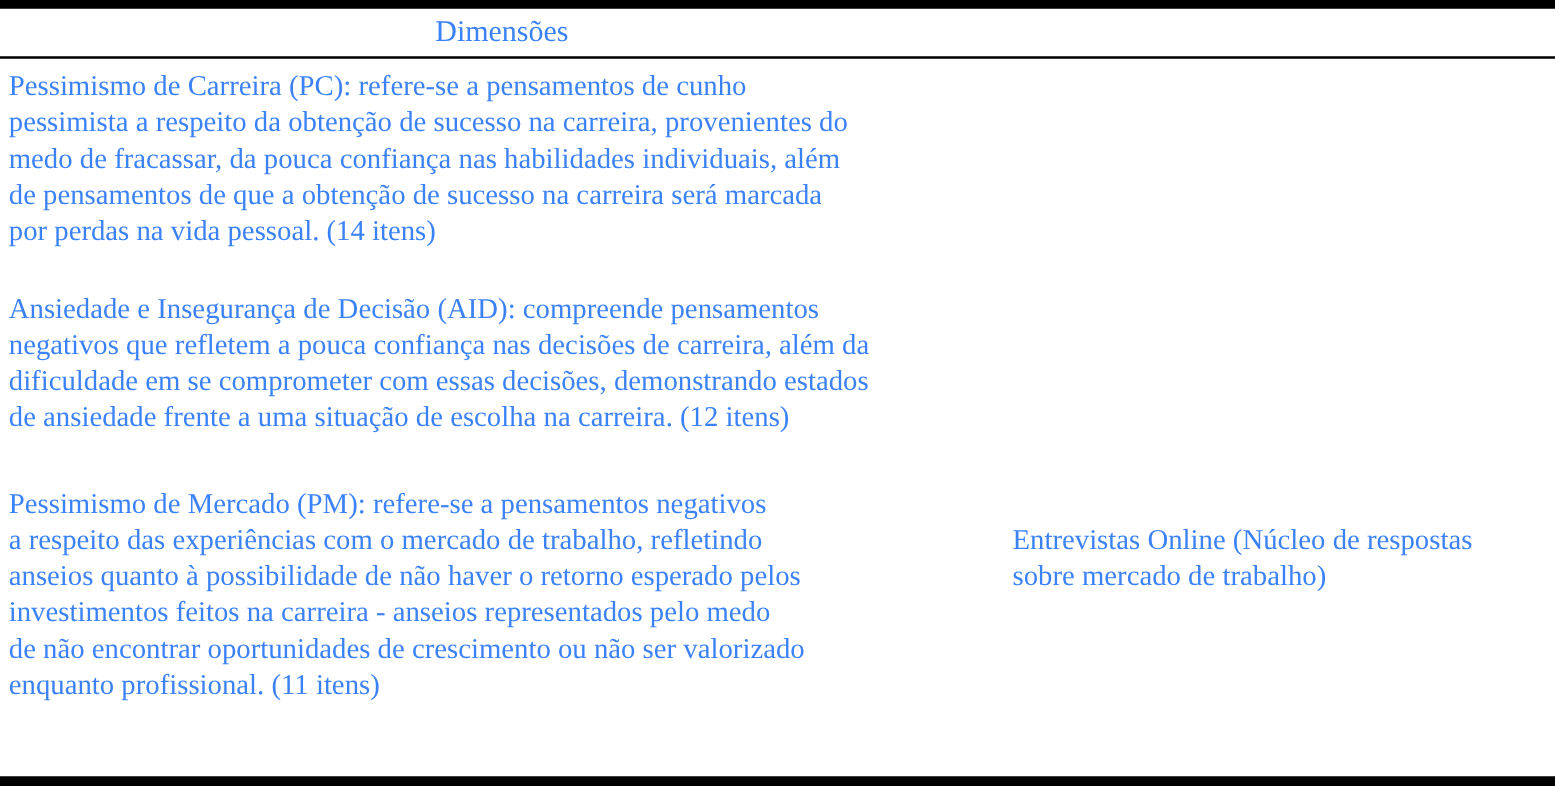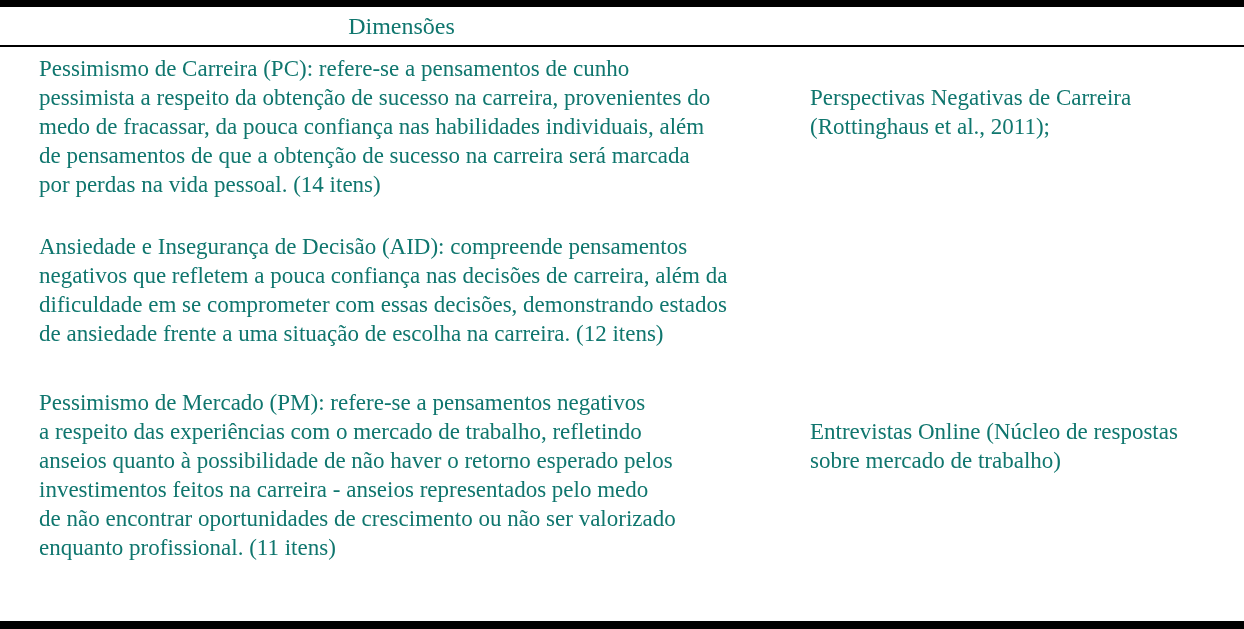--- a/index.html
+++ b/index.html
@@ -6,21 +6,21 @@
     margin: 0;
     padding: 0;
     background: #ffffff;
   }
   .page {
     position: relative;
     width: 1244px;
     height: 629px;
     background: #ffffff;
     font-family: "Liberation Serif", "DejaVu Serif", serif;
-    color: #0f766e;
+    color: #3b82f6;
     box-sizing: border-box;
     overflow: hidden;
   }
   .paper-table {
     width: 100%;
     height: 100%;
     box-sizing: border-box;
     border-top: 7px solid #000000;
     border-bottom: 8px solid #000000;
     display: flex;
@@ -51,21 +51,20 @@
   .row-2 { padding-top: 33px; }
   .row-3 { padding-top: 40px; }
   .cell {
     font-size: 23px;
     line-height: 29px;
     white-space: pre-line;
   }
   .cell.left {
     padding-left: 7px;
     padding-right: 20px;
-    margin-left: 32px;
   }
   .cell.right {
     padding-left: 7px;
     padding-right: 2px;
   }
   .cell.right p {
     margin: 0 0 14px 0;
   }
   .cell.right p:last-child {
     margin-bottom: 0;
@@ -83,22 +82,20 @@
 
     <div class="body-rows">
 
       <div class="row row-1">
         <div class="cell left">Pessimismo de Carreira (PC): refere-se a pensamentos de cunho
 pessimista a respeito da obtenção de sucesso na carreira, provenientes do
 medo de fracassar, da pouca confiança nas habilidades individuais, além
 de pensamentos de que a obtenção de sucesso na carreira será marcada
 por perdas na vida pessoal. (14 itens)</div>
         <div class="cell right">
-          <p>Perspectivas Negativas de Carreira
-(Rottinghaus et al., 2011);</p>
         </div>
       </div>
 
       <div class="row row-2">
         <div class="cell left">Ansiedade e Insegurança de Decisão (AID): compreende pensamentos
 negativos que refletem a pouca confiança nas decisões de carreira, além da
 dificuldade em se comprometer com essas decisões, demonstrando estados
 de ansiedade frente a uma situação de escolha na carreira. (12 itens)</div>
       </div>
 

